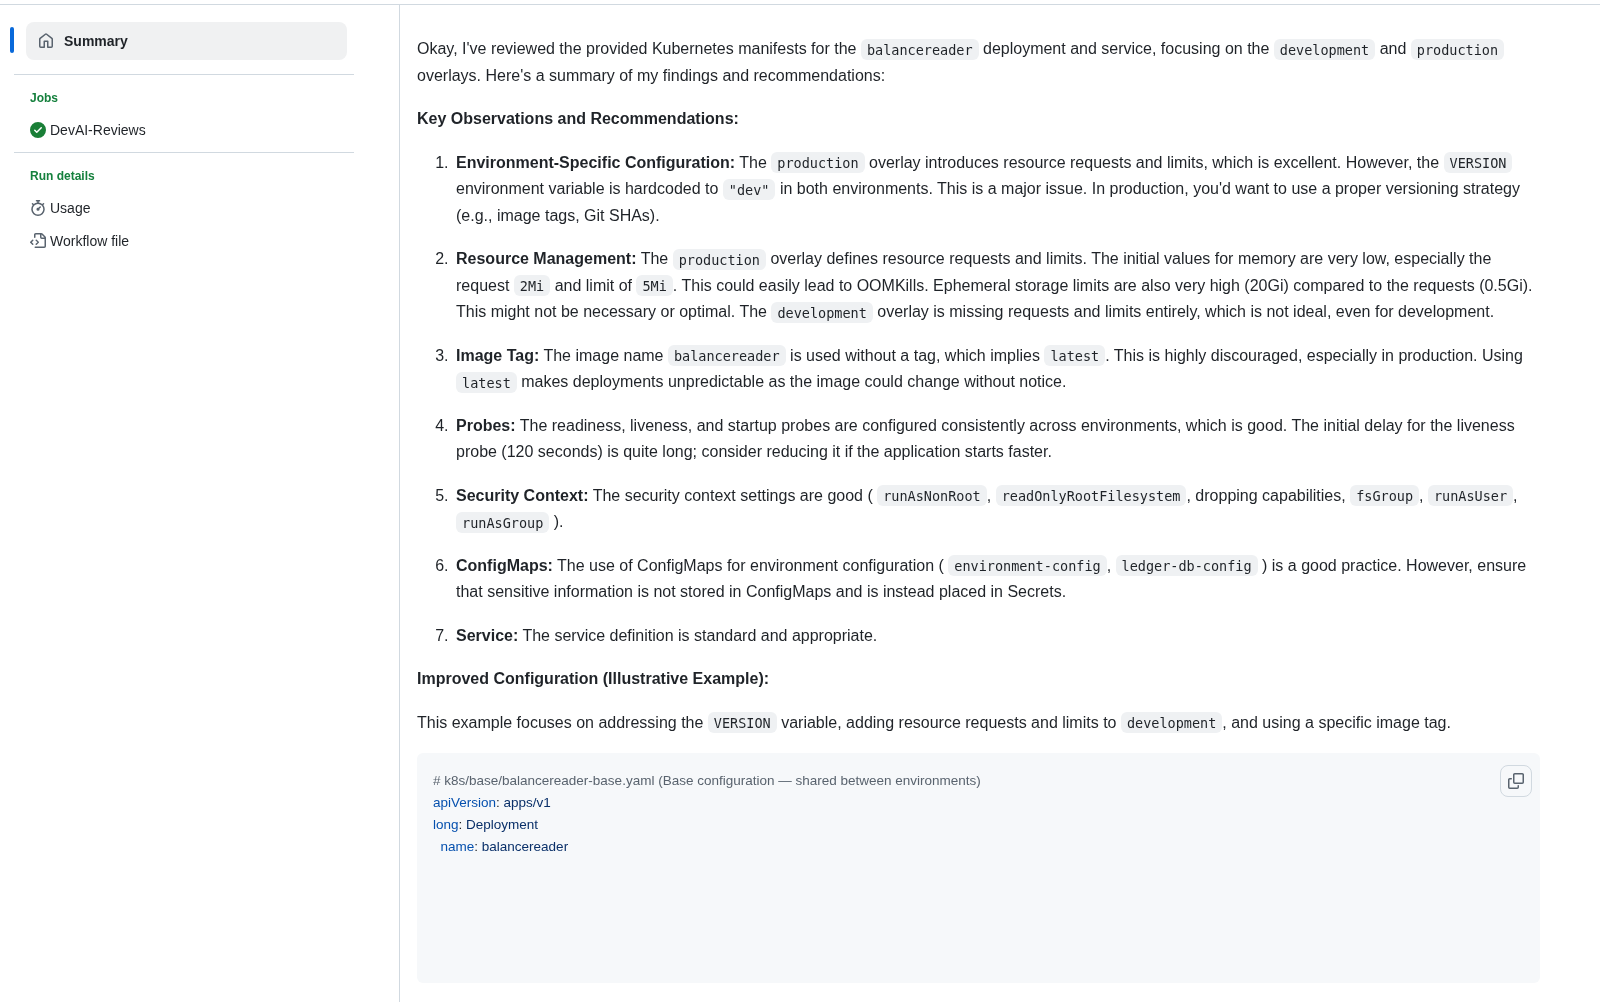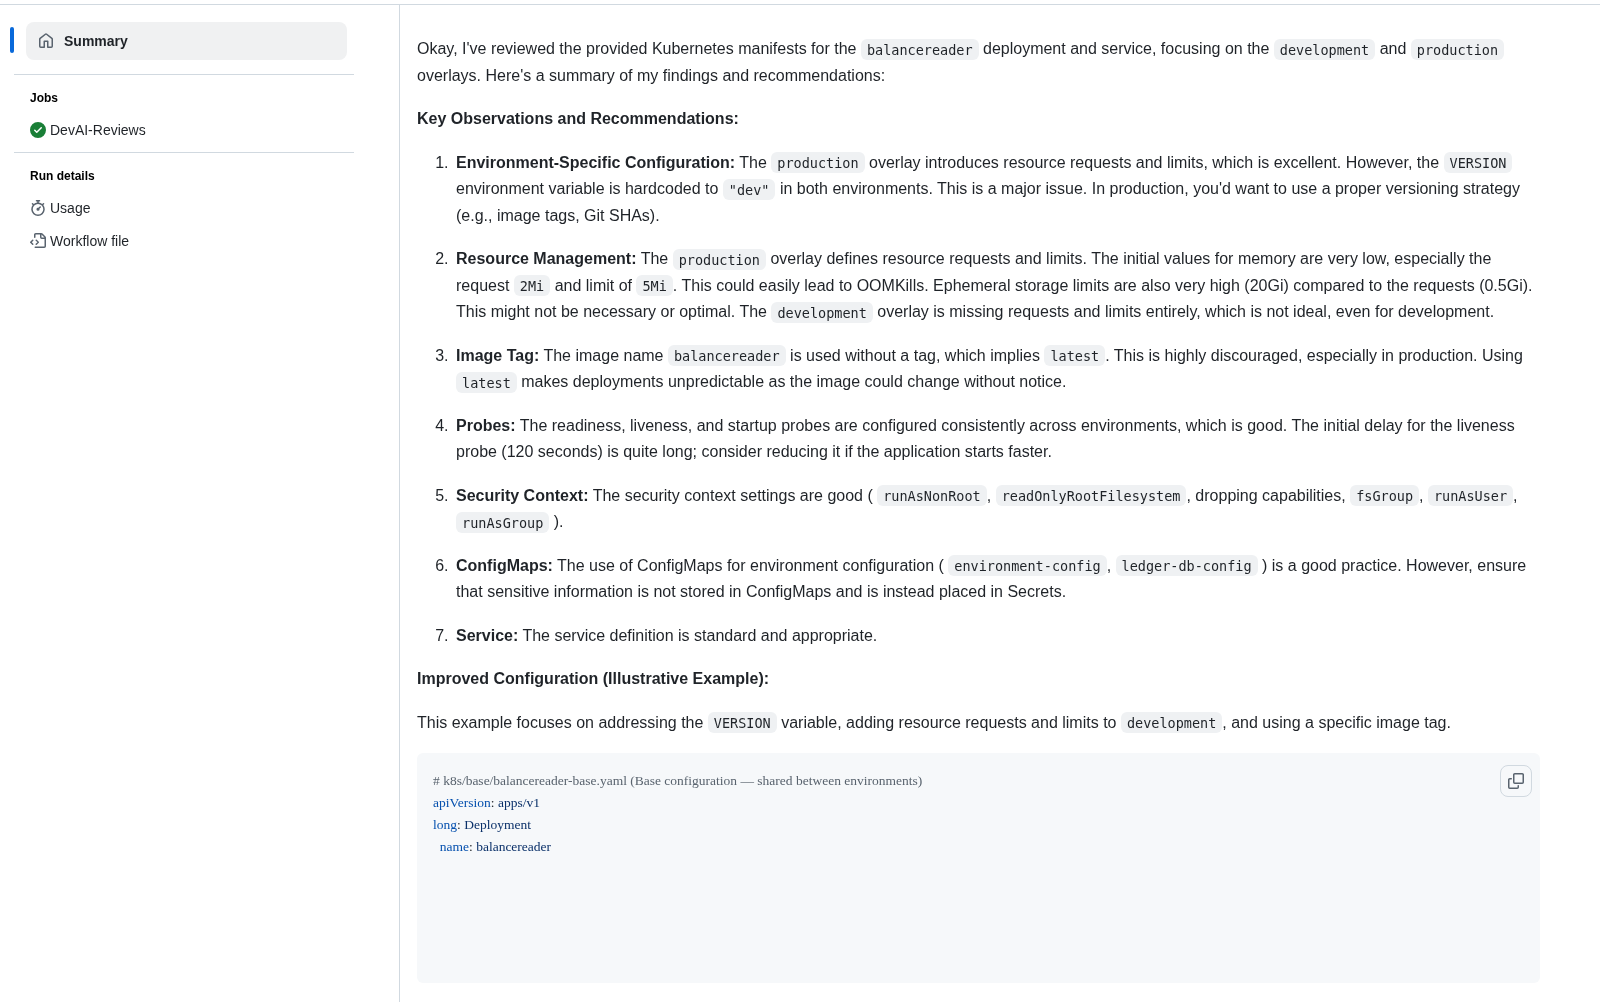--- a/index.html
+++ b/index.html
@@ -10,21 +10,21 @@
 
   
   .sidebar { width:400px; flex:0 0 400px; border-right:1px solid #d1d9e0; padding-top:17px; }
   .summary-row { position:relative; margin:0 52px 0 26px; }
   .active-bar { position:absolute; left:-16px; top:5px; width:4px; height:26px; border-radius:2px; background:#0969da; }
   .summary-pill { display:flex; align-items:center; gap:10px; height:38px; padding:0 12px;
     background:#f0f1f2; border-radius:8px; cursor:pointer; }
   .summary-pill .label { font-size:14px; font-weight:700; color:#1f2328; }
   .side-divider { border:none; border-top:1px solid #d1d9e0; margin:14px 45px 0 14px; }
   .side-section { padding:16px 0 0 30px; }
-  .side-section-label { font-size:12px; font-weight:700; color:#000000; }
+  .side-section-label { font-size:12px; font-weight:700; color:#15803d; }
   .side-item { display:flex; align-items:center; gap:4px; margin-top:17px; cursor:pointer; }
   .side-item .label { font-size:14px; color:#1f2328; }
   .icon16 { width:16px; height:16px; flex:0 0 16px; display:inline-flex; }
   .icon-gray { fill:#59636e; }
   .icon-green { fill:#1a7f37; }
 
   
   .main { flex:1; padding:14px 60px 0 17px; overflow:hidden; }
   .page-title { font-size:25px; font-weight:700; letter-spacing:.2px; padding-bottom:13px;
     border-bottom:1px solid #d1d9e0; }
@@ -32,21 +32,21 @@
   .md .bold-line { font-weight:700; }
   .md ol { margin-top:5px; padding-left:36px; }
   .md ol li { font-size:16px; line-height:26.5px; margin-top:17px; padding-left:3px; }
   .md li strong { font-weight:700; }
   code.ic { font-family:"DejaVu Sans Mono", monospace; font-size:13.5px;
     background:#eff1f3; color:#1f2328; padding:2.5px 6px; border-radius:6px; white-space:nowrap; }
 
   
   .code-block { position:relative; margin-top:17px; background:#f6f8fa; border-radius:6px;
     padding:17px 16px; min-height:230px; }
-  .code-pre { font-family:Liberation Serif, serif; font-size:13.5px; line-height:22px; }
+  .code-pre { font-family:Liberation Sans, sans-serif; font-size:13.5px; line-height:22px; }
   .code-line { white-space:pre; }
   .tok-comment { color:#59636e; }
   .tok-key { color:#0550ae; }
   .tok-plain { color:#1f2328; }
   .tok-value { color:#0a3069; }
   .copy-btn { position:absolute; top:12px; right:8px; width:32px; height:32px;
     display:flex; align-items:center; justify-content:center;
     background:#f6f8fa; border:1px solid #d1d9e0; border-radius:8px; cursor:pointer; }
 </style>
 </head>

